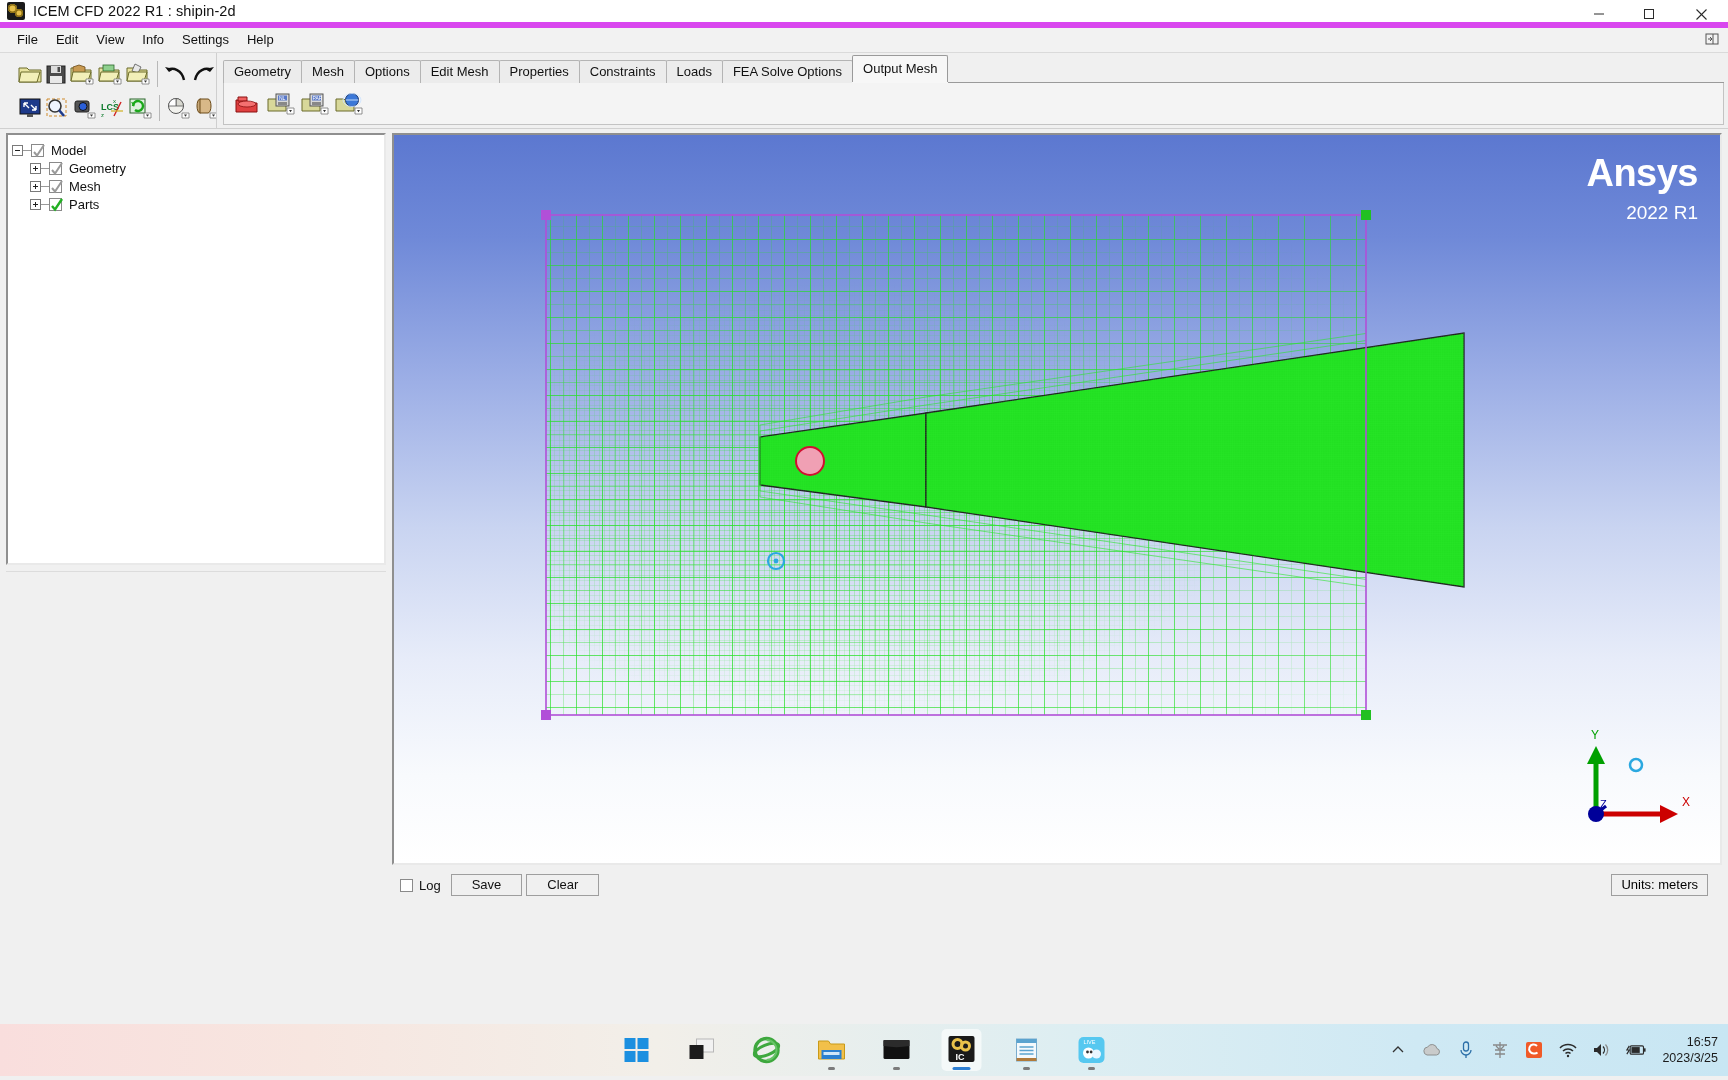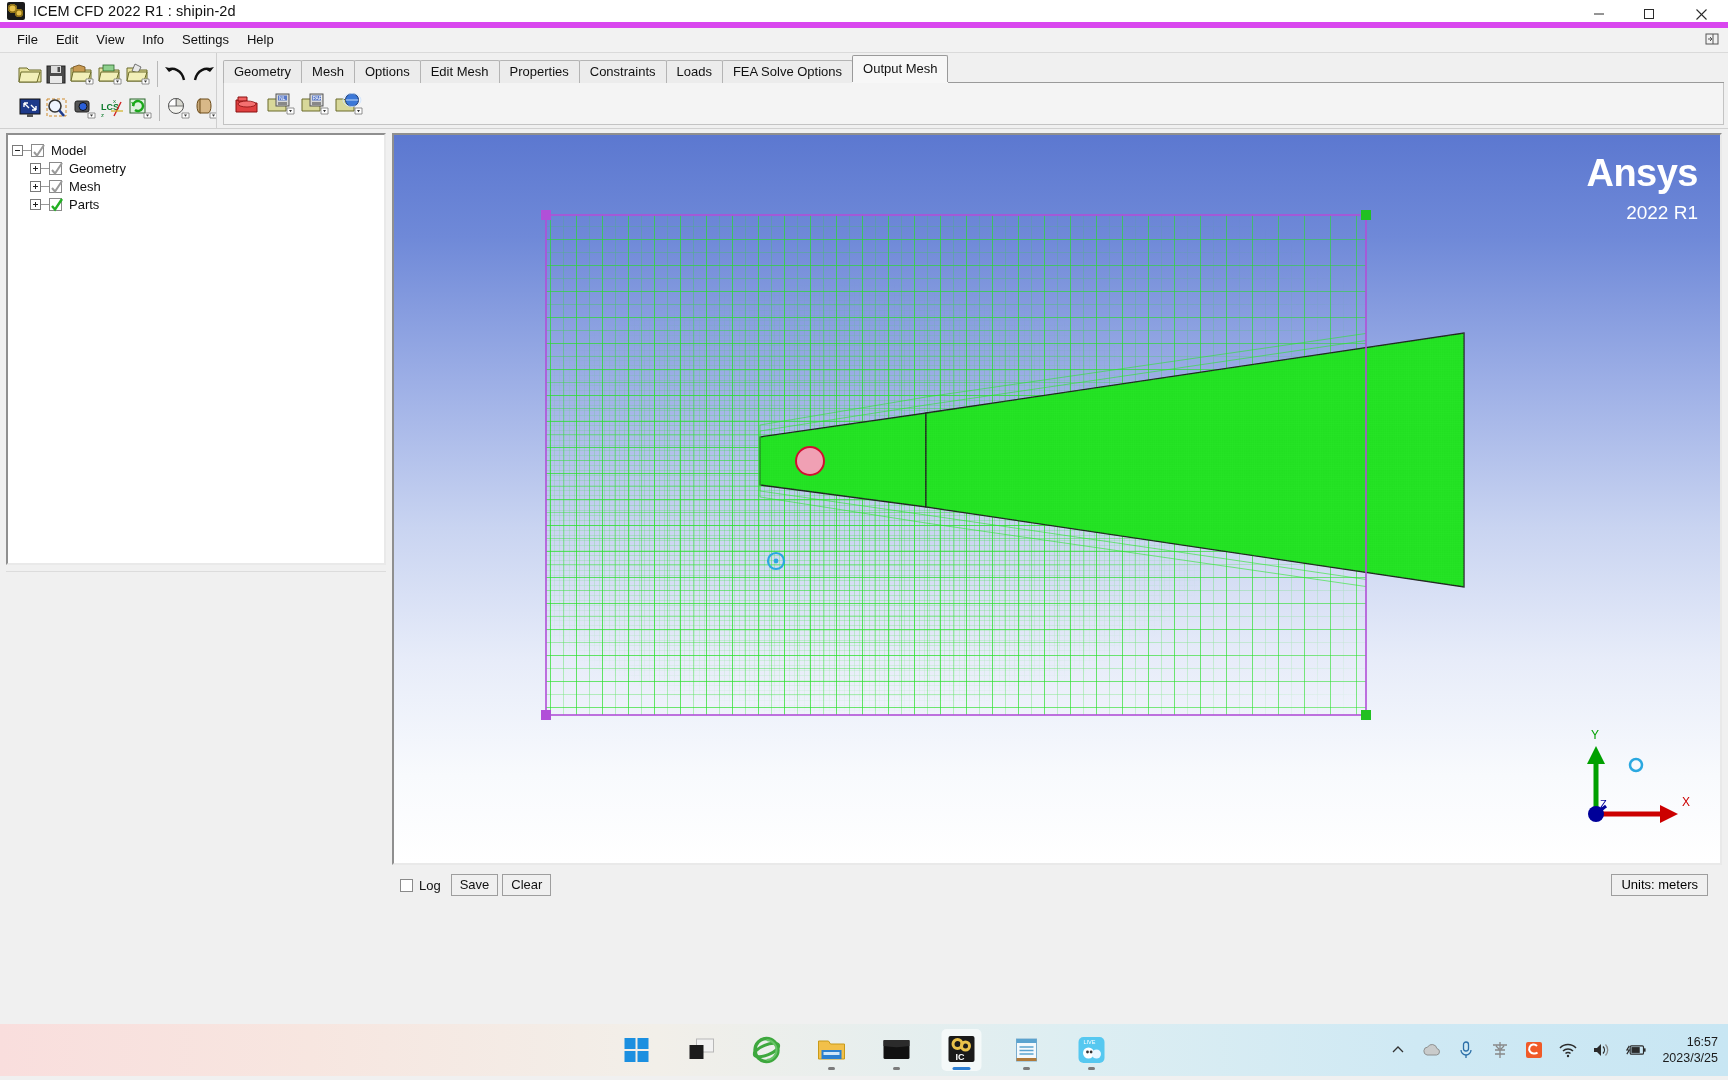--- a/index.html
+++ b/index.html
@@ -310,21 +310,21 @@
     width: 13px; height: 13px;
     border: 1px solid #8a8a8a;
     background: #fff;
     margin-right: 6px;
     flex: none;
   }
   #loglabel { font-size: 13px; color: #111; margin-right: 10px; }
   .msgbtn {
     font-size: 13px;
     color: #111;
-    padding: 2px 8px;
+    padding: 2px 20px;
     border: 1px solid #9e9e9e;
     background: #f0f0f0;
     margin-right: 4px;
     line-height: 16px;
   }
   #units {
     position: absolute;
     right: 14px; top: 3px;
     font-size: 13px;
     padding: 2px 9px;

